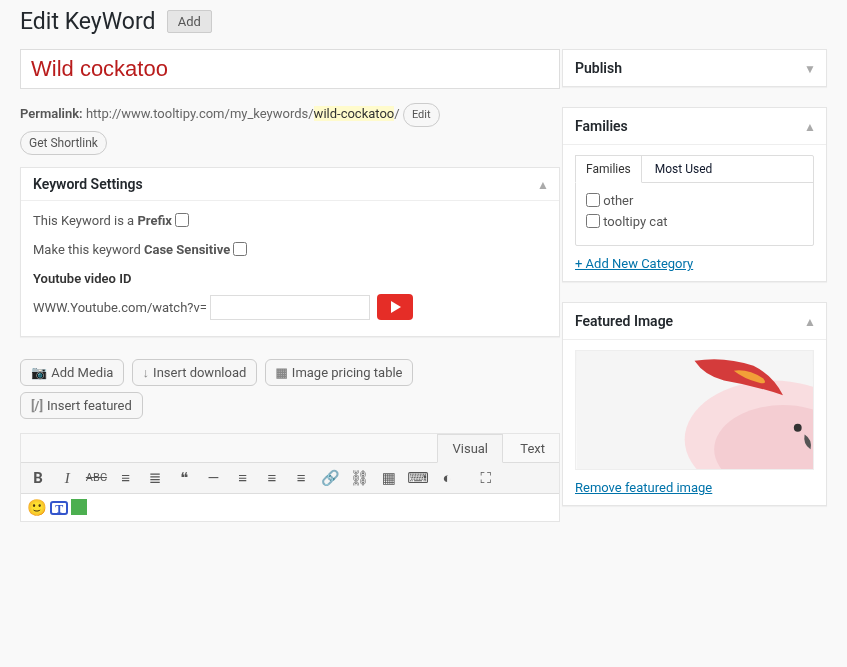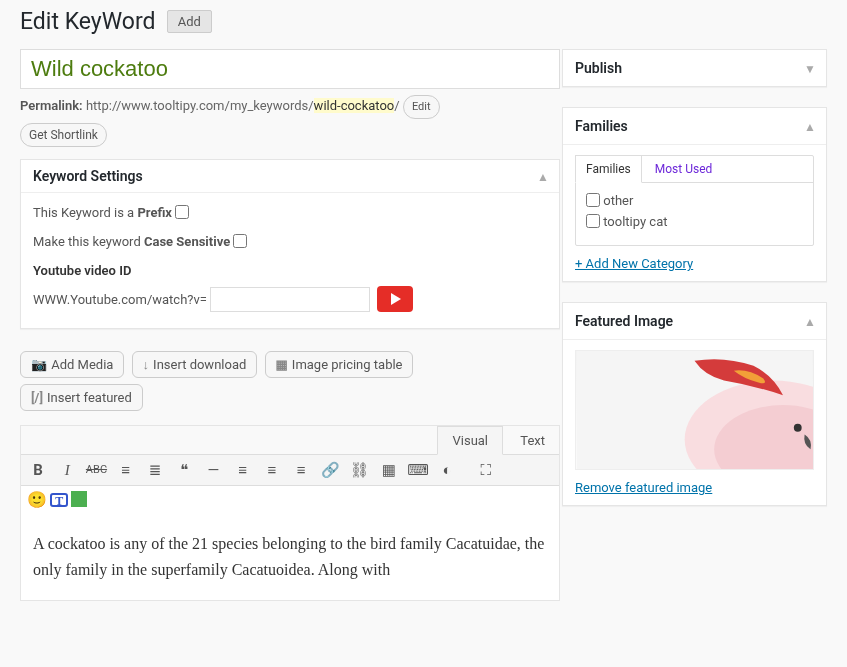--- a/index.html
+++ b/index.html
@@ -3,21 +3,21 @@
 <meta charset="utf-8">
 <style>
 * { box-sizing: border-box; margin: 0; padding: 0; }
 body { font-family: -apple-system, "Segoe UI", Roboto, Arial, sans-serif; font-size: 13px; color: #333; background: #f9f9f9; padding: 8px 20px; }
 .page-header { margin-bottom: 14px; }
 .page-header h1 { font-size: 23px; font-weight: 400; color: #23282d; display: inline-block; margin-right: 8px; }
 .add-new { display: inline-block; background: #e5e5e5; color: #555; border: 1px solid #ccc; padding: 3px 10px; font-size: 13px; text-decoration: none; border-radius: 2px; vertical-align: 3px; cursor: pointer; }
 .main-col { float: left; width: 540px; }
 .side-col { float: right; width: 265px; }
 .clear { clear: both; }
-.title-input { width: 100%; font-size: 22px; padding: 6px 10px; border: 1px solid #ddd; background: #fff; color: #4d7c0f; font-weight: 400; margin-bottom: 6px; }
+.title-input { width: 100%; font-size: 22px; padding: 6px 10px; border: 1px solid #ddd; background: #fff; color: #b91c1c; font-weight: 400; margin-bottom: 14px; }
 .permalink { font-size: 13px; color: #666; margin-bottom: 4px; }
 .permalink b { color: #555; font-weight: 600; }
 .permalink .slug { background: #fffbcc; color: #333; text-align: center; }
 .permalink .editbtn { font-size: 11px; }
 .smallbtn { display: inline-block; border: 1px solid #ccc; background: #f7f7f7; color: #555; padding: 1px 8px; font-size: 12px; border-radius: 12px; cursor: pointer; line-height: 20px; }
 .postbox { background: #fff; border: 1px solid #e5e5e5; box-shadow: 0 1px 1px rgba(0,0,0,0.04); margin-bottom: 20px; }
 .postbox-header { border-bottom: 1px solid #eee; padding: 8px 12px; position: relative; }
 .postbox-header h2 { font-size: 14px; font-weight: 600; color: #23282d; }
 .toggle-arrow { position: absolute; right: 10px; top: 10px; color: #aaa; cursor: pointer; font-size: 12px; }
 .postbox-body { padding: 12px; font-size: 13px; color: #555; }
@@ -51,21 +51,21 @@
 .sidebox { background: #fff; border: 1px solid #e5e5e5; box-shadow: 0 1px 1px rgba(0,0,0,0.04); margin-bottom: 20px; }
 .sidebox-header { padding: 10px 12px; position: relative; border-bottom: 1px solid #eee; }
 .sidebox.collapsed .sidebox-header { border-bottom: none; }
 .sidebox-header h3 { font-size: 14px; font-weight: 600; color: #23282d; }
 .sidebox-header .tgl { position: absolute; right: 10px; top: 12px; color: #aaa; font-size: 12px; cursor: pointer; }
 .sidebox-body { padding: 10px 12px; font-size: 13px; }
 .tab-container { border: 1px solid #ddd; border-radius: 2px; }
 .tab-headers { border-bottom: 1px solid #ddd; font-size: 12px; }
 .tab-headers span { display: inline-block; padding: 6px 10px; cursor: pointer; }
 .tab-headers .active { border: 1px solid #ddd; border-bottom: 1px solid #fff; margin: -1px 0 -1px -1px; background: #fff; color: #333; }
-.tab-headers .inactive { color: #6d28d9; }
+.tab-headers .inactive { color: #0f172a; }
 .cat-list { padding: 10px; }
 .cat-item { margin-bottom: 6px; color: #555; }
 .add-cat-link { color: #0073aa; text-decoration: underline; font-size: 13px; cursor: pointer; display: block; margin-top: 10px; }
 .featured-img { width: 100%; height: 120px; background: linear-gradient(180deg, #f0f0f0 0%, #fff 100%); position: relative; overflow: hidden; border: 1px solid #eee; cursor: pointer; }
 .featured-img svg { position: absolute; top: 0; right: 0; width: 100%; height: 100%; }
 .remove-link { color: #0073aa; text-decoration: underline; font-size: 13px; cursor: pointer; display: block; margin-top: 10px; }
 </style>
 </head>
 <body>
 
@@ -136,21 +136,20 @@
       <span class="tbtn">⌨</span>
       <span class="tbtn">◐</span>
       <span class="sep"></span>
       <span class="tbtn">⛶</span>
     </div>
     <div class="toolbar-row2">
       <span class="tbtn emoji-ico">🙂</span>
       <span class="tbtn"><span class="t-ico">T</span></span>
       <span class="tbtn"><span class="green-sq"></span></span>
     </div>
-    <div class="content-area">A cockatoo is any of the 21 species belonging to the bird family Cacatuidae, the only family in the superfamily Cacatuoidea. Along with</div>
   </div>
 </div>
 
 <div class="side-col">
   <div class="sidebox collapsed">
     <div class="sidebox-header">
       <h3>Publish</h3>
       <span class="tgl">▼</span>
     </div>
   </div>

